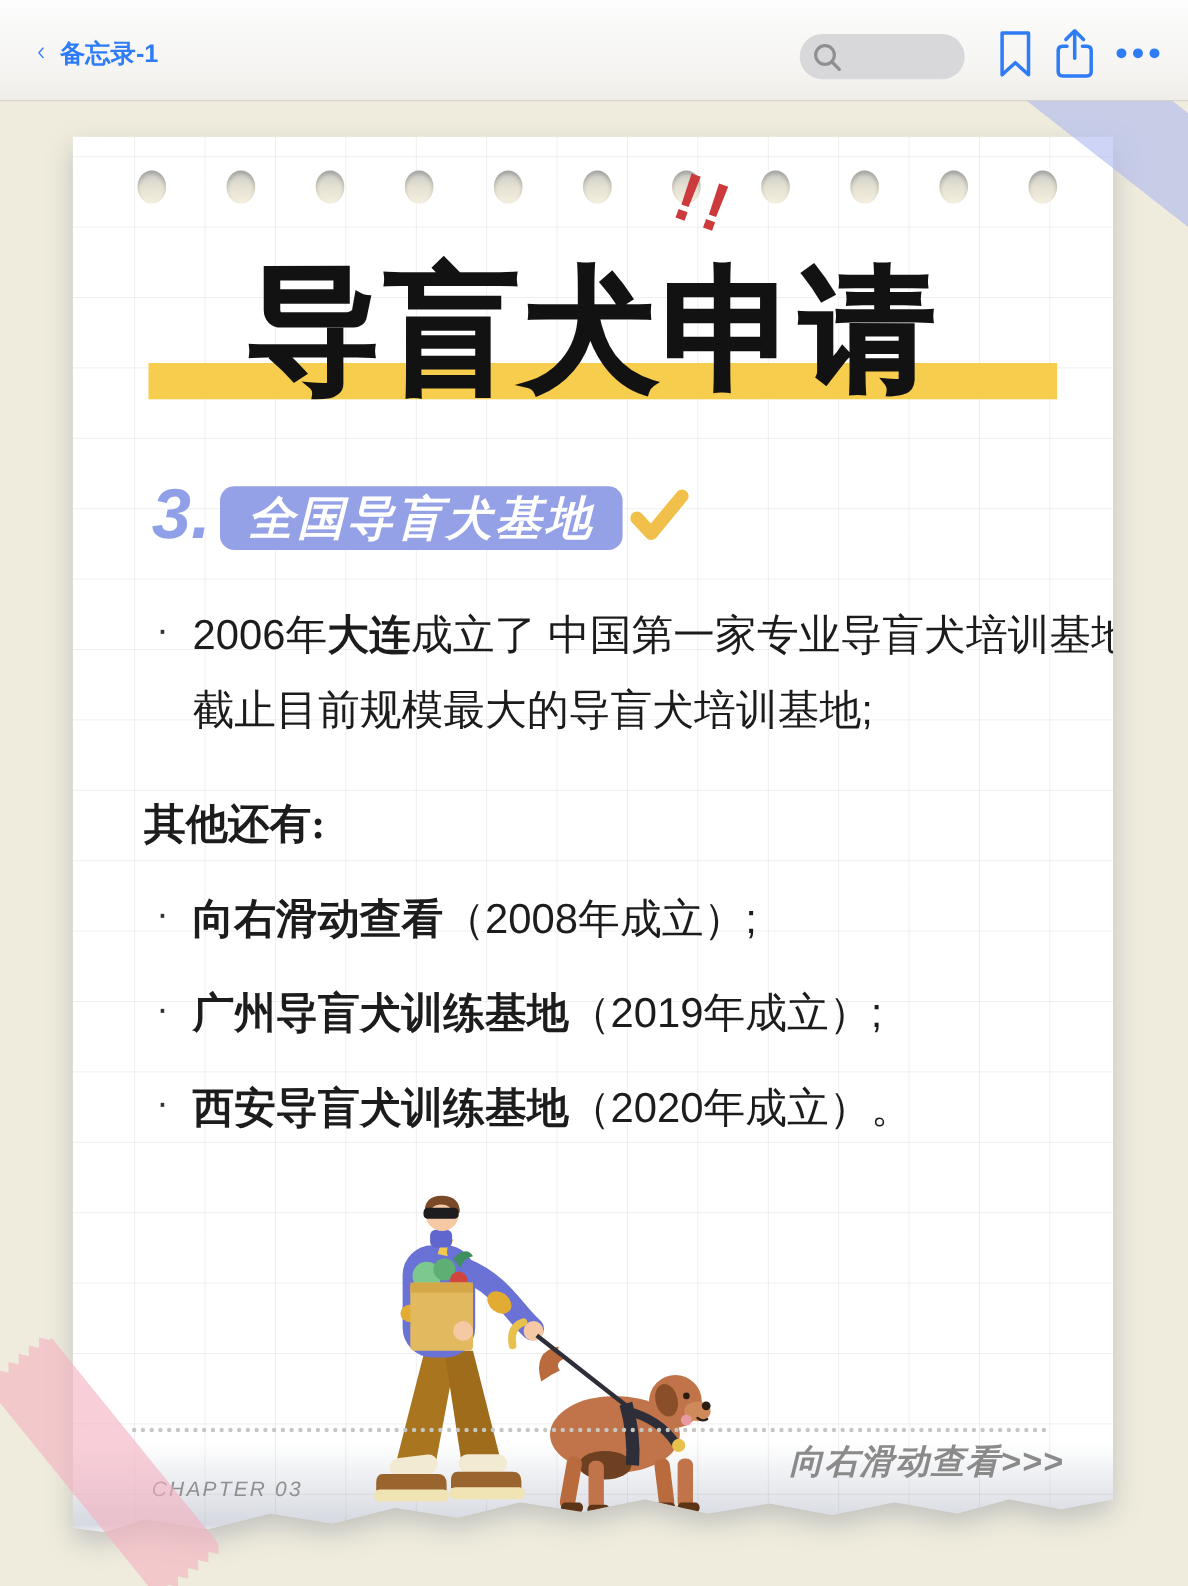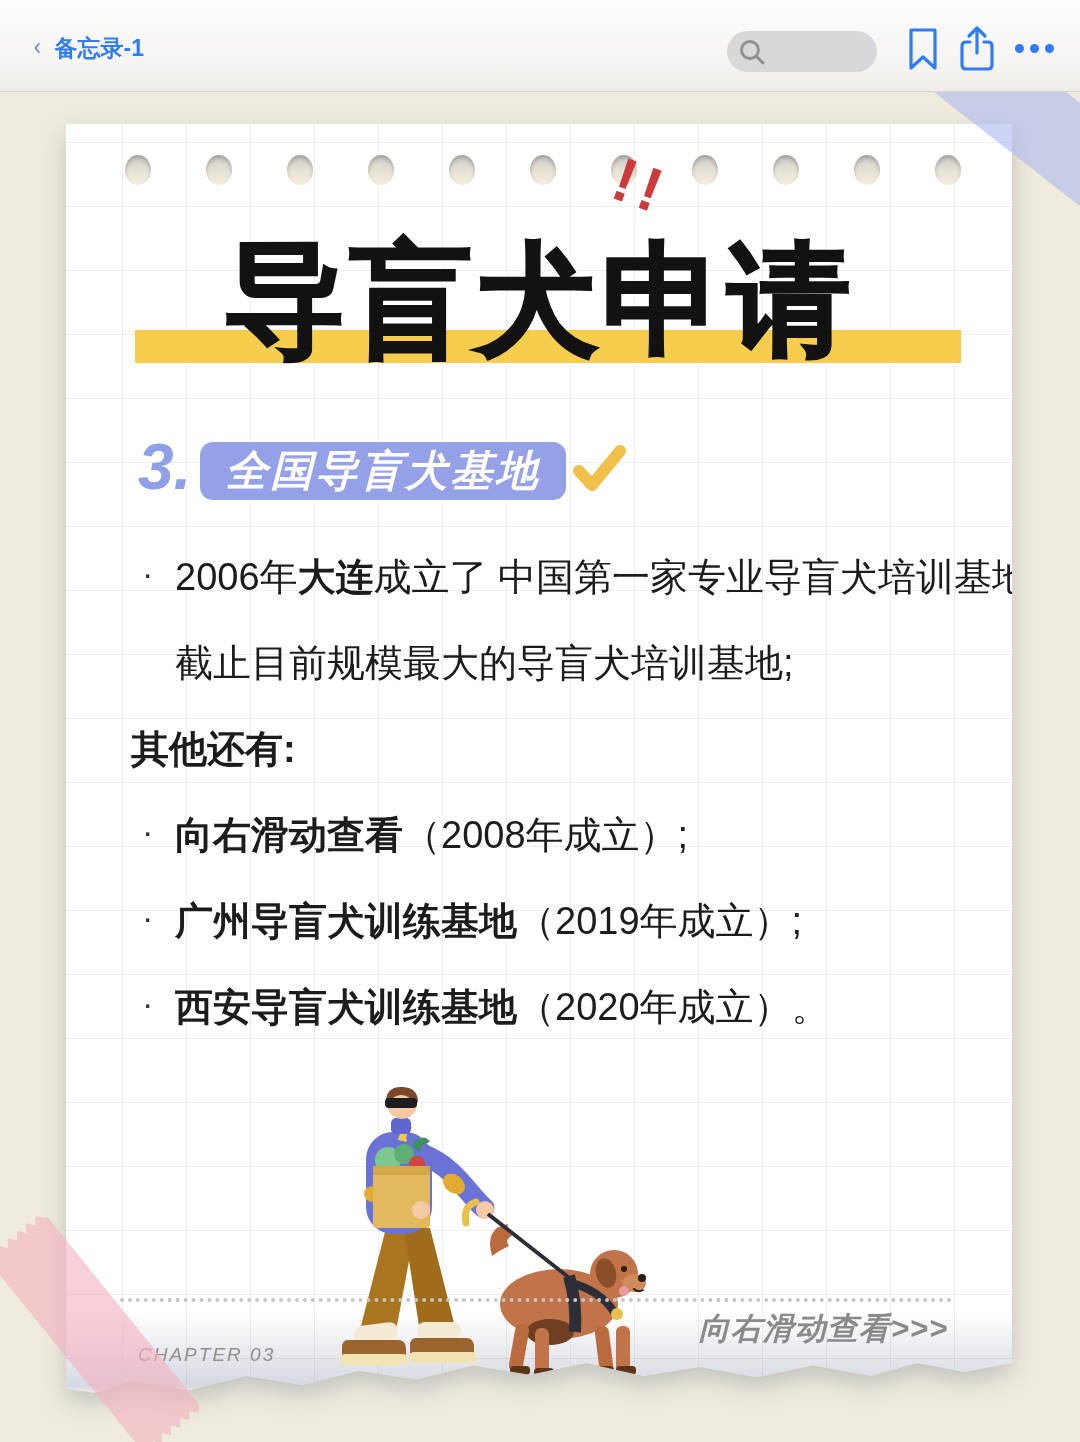--- a/index.html
+++ b/index.html
@@ -65,21 +65,21 @@
     white-space:nowrap;z-index:2;}
   .line .bullet{position:absolute;left:76px;top:2px;font-size:34px;color:#333;}
   .line .txt{position:absolute;top:0;}
   .seg-b{font-weight:700;}
 
   
   .dotline{position:absolute;left:54px;top:1174px;width:832px;height:0;
     border-top:4px dotted #c6c6c3;z-index:2;}
   .chapter{position:absolute;left:72px;top:1188px;font-size:19px;font-style:italic;
     color:var(--muted-gray);letter-spacing:2px;z-index:2;margin-top:32px;}
-  .swipe{position:absolute;right:64px;top:1184px;font-size:31px;font-style:italic;font-weight:700;
+  .swipe{position:absolute;right:45px;top:1184px;font-size:31px;font-style:italic;font-weight:700;
     color:#8a8a8a;letter-spacing:1px;z-index:2;}
 
   .illustration{position:absolute;left:250px;top:952px;z-index:2;}
 
   
   .tape{position:absolute;z-index:6;}
   .tape-blue{left:884px;top:76px;width:296px;height:82px;background:var(--tape-blue);
     transform:rotate(38deg);
     clip-path:polygon(0 0,97% 0,100% 7%,97% 14%,100% 21%,97% 28%,100% 35%,97% 42%,100% 49%,
       97% 56%,100% 63%,97% 70%,100% 77%,97% 84%,100% 91%,97% 100%,0 100%);}
@@ -155,24 +155,24 @@
     </div>
     <svg class="check" width="56" height="50" viewBox="0 0 56 50">
       <path d="M7,27 L20,41 L48,7" fill="none" stroke="#F0C04A" stroke-width="12" stroke-linecap="round" stroke-linejoin="round"></path>
     </svg>
 
     <div id="body-lines">
         <div class="line" style="top: 428px;">
           <span class="bullet">·</span>
           <span class="txt" style="left: 109px;"><span>2006年</span><span class="seg-b">大连</span><span>成立了 中国第一家专业导盲犬培训基地</span></span>
         </div>
-        <div class="line" style="top: 514px; padding-left: 34px;">
+        <div class="line" style="top: 496px; padding-left: 34px;">
           <span class="txt" style="left: 109px;"><span>截止目前规模最大的导盲犬培训基地;</span></span>
         </div>
-        <div class="line" style="top: 600px;">
+        <div class="line" style="top: 600px; font-family: Liberation Serif, serif;">
           <span class="txt" style="left: 65px;"><span class="seg-b">其他还有:</span></span>
         </div>
         <div class="line" style="top: 686px;">
           <span class="bullet">·</span>
           <span class="txt" style="left: 109px;"><span class="seg-b">向右滑动查看</span><span>（2008年成立）;</span></span>
         </div>
         <div class="line" style="top: 772px;">
           <span class="bullet">·</span>
           <span class="txt" style="left: 109px;"><span class="seg-b">广州导盲犬训练基地</span><span>（2019年成立）;</span></span>
         </div>

